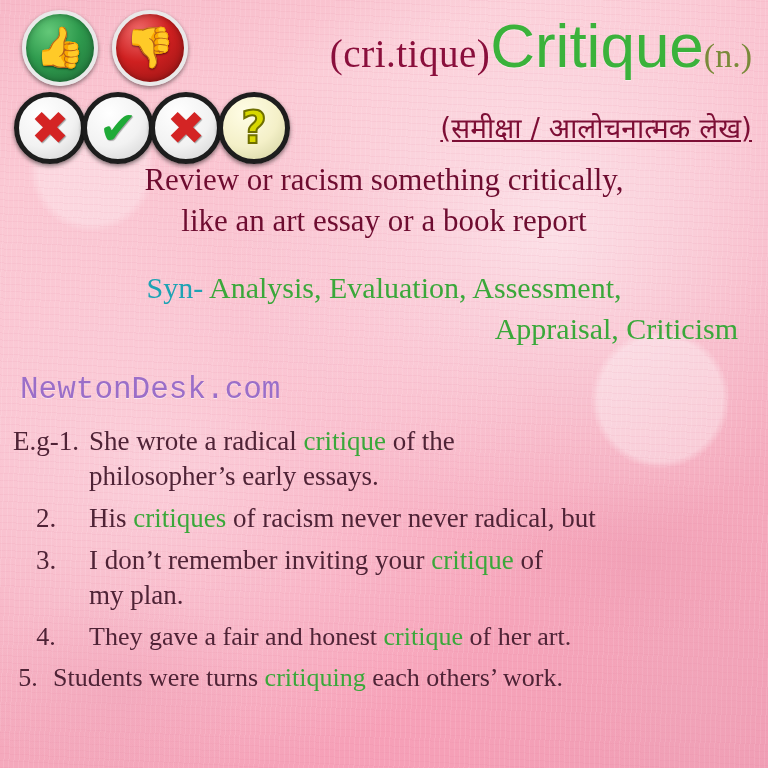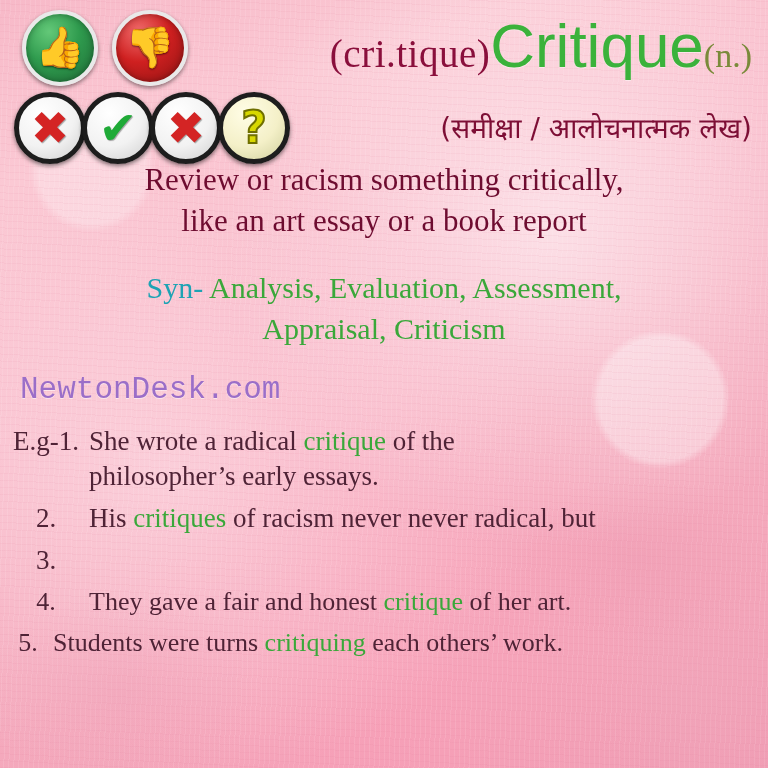--- a/index.html
+++ b/index.html
@@ -140,20 +140,21 @@
   }
   #hindi {
     position: absolute;
     top: 108px;
     right: 16px;
     font-family: "DejaVu Sans", sans-serif;
     font-size: 28px;
     color: #7d0e35;
     z-index: 4;
     white-space: nowrap;
+    text-decoration: underline;
   }
 
   
   #definition {
     position: absolute;
     top: 160px;
     left: 28px;
     right: 28px;
     text-align: center;
     font-family: "Liberation Serif", serif;
@@ -170,21 +171,21 @@
     top: 268px;
     left: 30px;
     right: 30px;
     text-align: center;
     font-family: "Liberation Serif", serif;
     font-size: 30px;
     line-height: 1.35;
     z-index: 4;
   }
   .syn-label { color: #1ea3b4; }
-  .syn-list { color: #3aa83a; }
+  .syn-list { color: #3aa83a; text-align: right; }
 
   
   #brand {
     position: absolute;
     top: 372px;
     left: 0; right: 0;
     font-family: Liberation Mono, monospace;
     font-size: 31px;
     color: #9b6ec8;
     z-index: 4;
@@ -284,20 +285,24 @@
 
     <div class="ex ex2">
       <div class="num">2.</div>
       <div class="body">
         <span>His </span><span class="kw">critiques</span><span> of racism never never radical, but</span>
       </div>
     </div>
 
     <div class="ex ex3">
       <div class="num">3.</div>
+      <div class="body">
+        <span>I don’t remember inviting your </span><span class="kw">critique</span><span> of</span>
+        <span class="hang">my plan.</span>
+      </div>
     </div>
 
     <div class="ex ex4">
       <div class="num">4.</div>
       <div class="body">
         <span>They gave a fair and honest </span><span class="kw">critique</span><span> of her art.</span>
       </div>
     </div>
 
     <div class="ex ex5">

